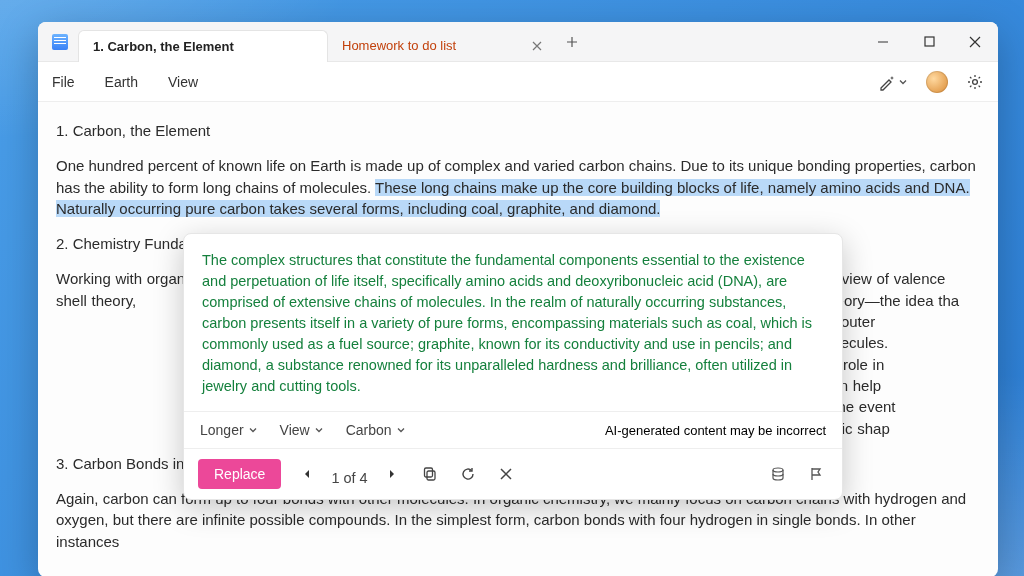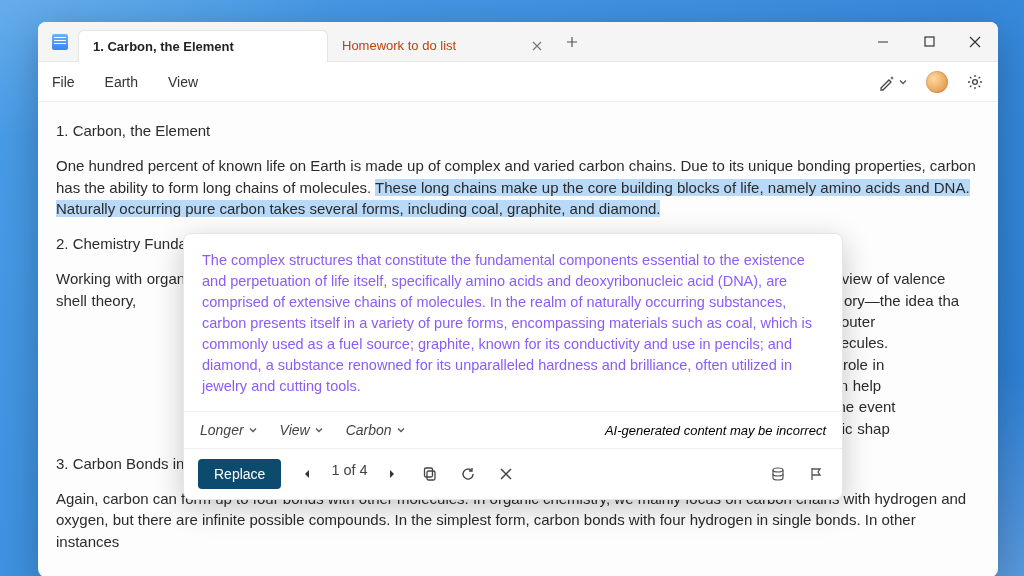--- a/index.html
+++ b/index.html
@@ -102,45 +102,44 @@
     width:660px;
     background:#fff;
     border-radius:8px;
     box-shadow:0 8px 30px rgba(0,0,0,0.22);
     border:1px solid #e6e6e6;
     display:flex; flex-direction:column;
     font-size:14.5px;
   }
   .popup-body {
     padding: 16px 18px 14px 18px;
-    color:#8b5cf6;
+    color:#15803d;
     line-height:1.45;
     border-bottom:1px solid #eee;
   }
   .popup-options {
     display:flex; align-items:center;
     padding: 10px 16px;
     gap:22px;
     border-bottom:1px solid #eee;
     color:#444;
     font-size:14px;
-    font-style:italic;
   }
   .dd { display:flex; align-items:center; gap:4px;}
   .disclaimer { margin-left:auto; color:#000000; font-size:13px;}
   .popup-actions {
     display:flex; align-items:center;
     padding: 10px 14px;
     gap:14px;
   }
   .replace-btn {
-    background:#0c4a6e; color:#fff; border:none;
+    background:#ec4899; color:#fff; border:none;
     padding:7px 16px; border-radius:4px; font-size:14px;
   }
-  .pager { display:flex; align-items:flex-start; gap:12px; color:#444;}
+  .pager { display:flex; align-items:flex-end; gap:12px; color:#444;}
   .icon-btn { width:24px; height:24px; display:flex; align-items:center; justify-content:center; color:#444;}
   .popup-actions .right { margin-left:auto; display:flex; gap:14px;}
   svg { display:block; }
 </style>
 </head>
 <body>
 
 <div class="bg-wave"></div>
 
 <div class="window">

